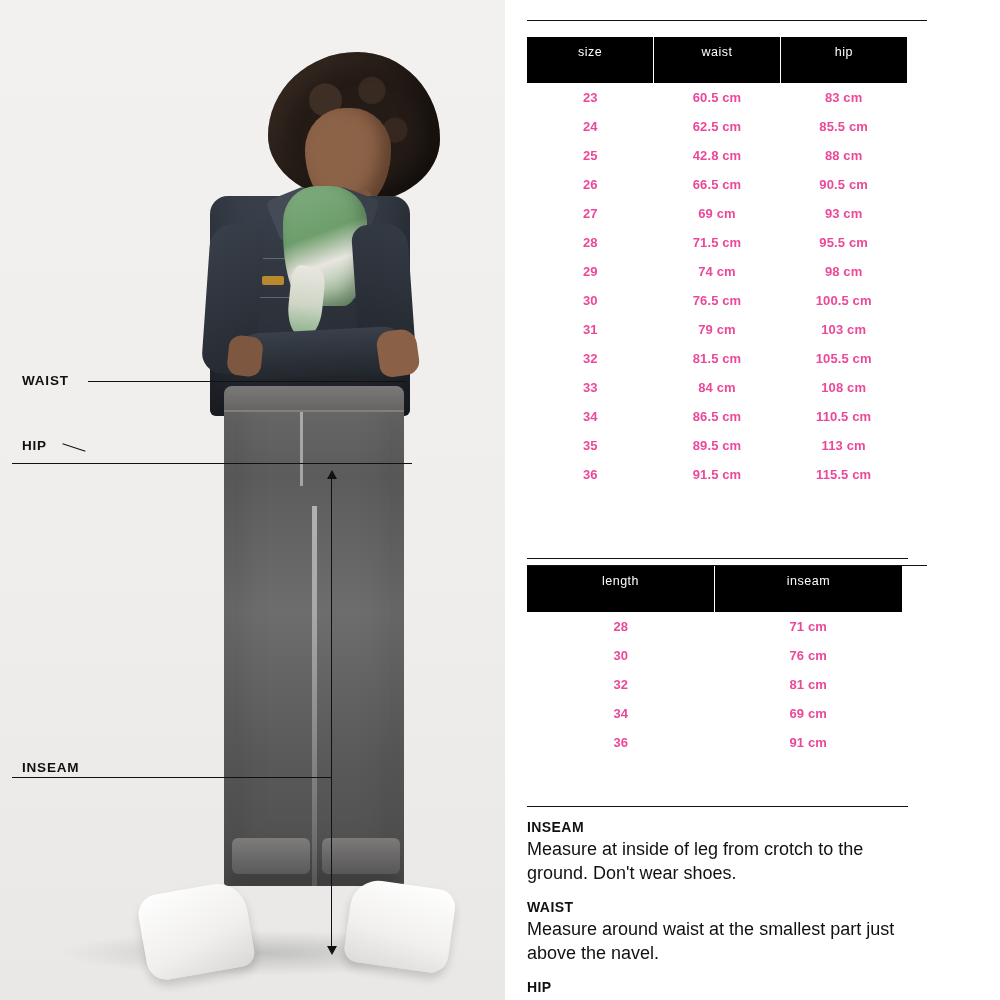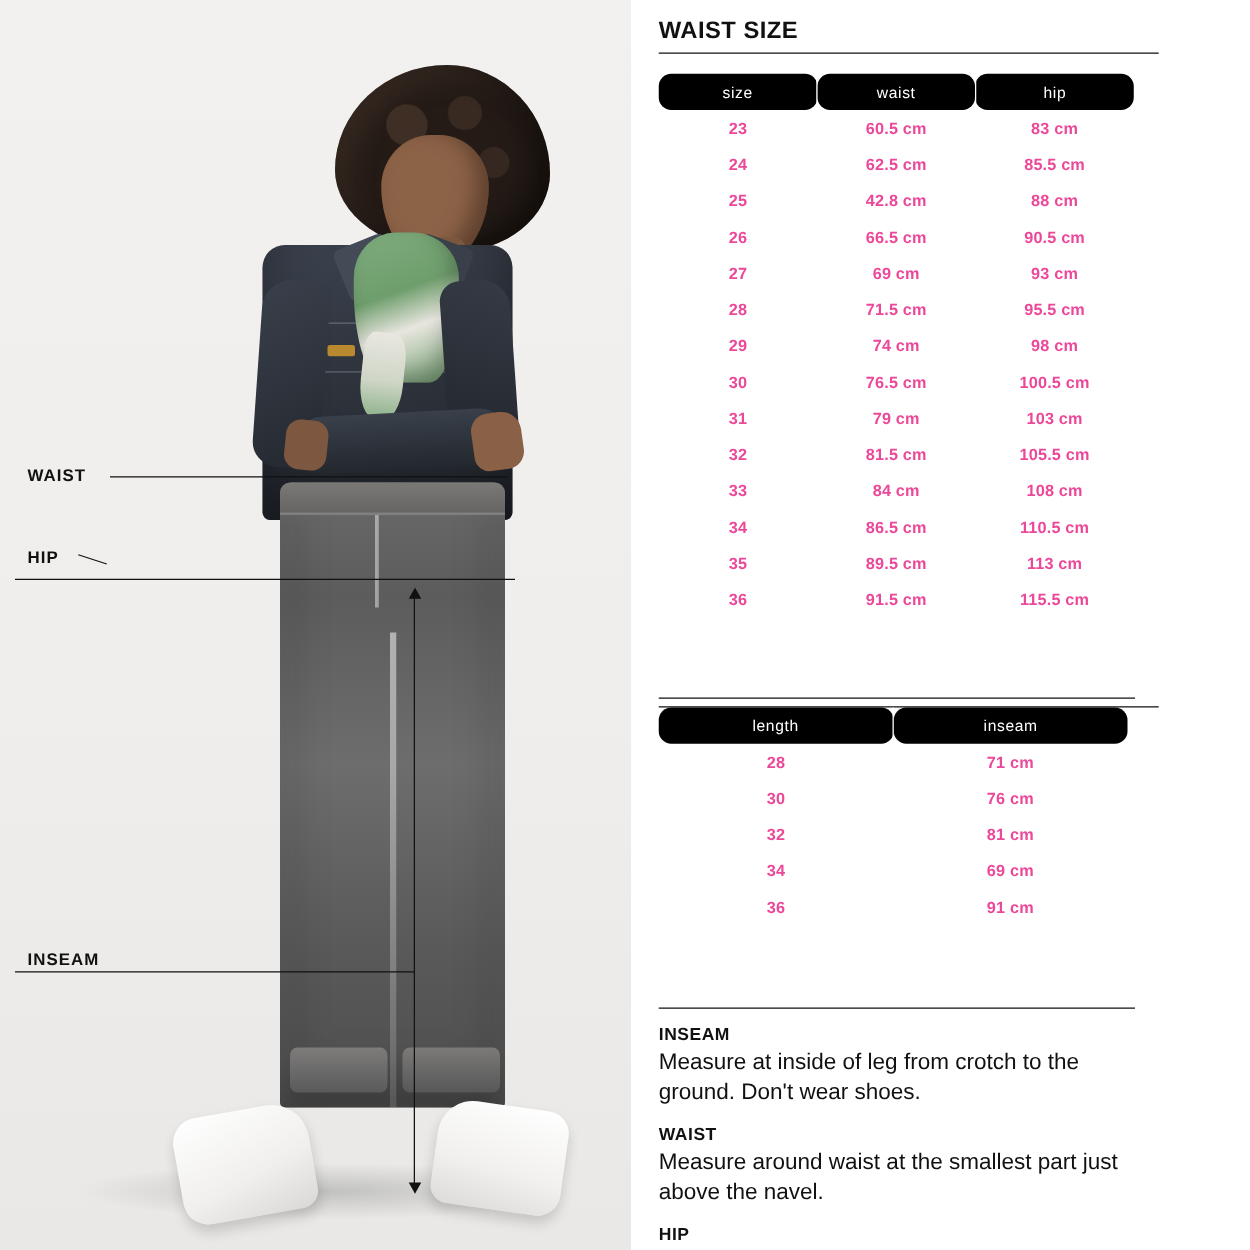--- a/index.html
+++ b/index.html
@@ -267,23 +267,22 @@
     border-collapse: collapse;
     width: 100%;
     table-layout: fixed;
   }
   table.sizetable th {
     background: #000000;
     color: #ffffff;
     font-size: 12.5px;
     font-weight: normal;
     letter-spacing: .04em;
-    padding: 8px 0 7px 0;
+    padding: 8px 0 24px 0;
     border-right: 1px solid #ffffff;
-    border-radius: 10px;
   }
   table.sizetable th:last-child { border-right: none; }
   table.sizetable td {
     font-size: 13px;
     color: #ec4899;
     text-align: center;
     padding: 7px 0 7px 0;
     letter-spacing: .01em;
   }
   table.sizetable td.b { font-weight: bold; }
@@ -361,21 +360,20 @@
     <div class="guide-line" style="left:12px; top:777px; width:320px;"></div>
 
     <div class="guide-vline" style="left:331px; top:478px; height:472px;"></div>
     <div class="arrow-up" style="left:327px; top:470px;"></div>
     <div class="arrow-down" style="left:327px; top:946px;"></div>
   </div>
 
   <div class="content">
 
     <div class="waist-wrap">
-      <div class="sec-title">WAIST SIZE</div>
       <div class="rule"></div>
 
       <div class="waist-table-box">
         <table class="sizetable">
           <thead>
             <tr>
               <th>size</th>
               <th>waist</th>
               <th>hip</th>
             </tr>

